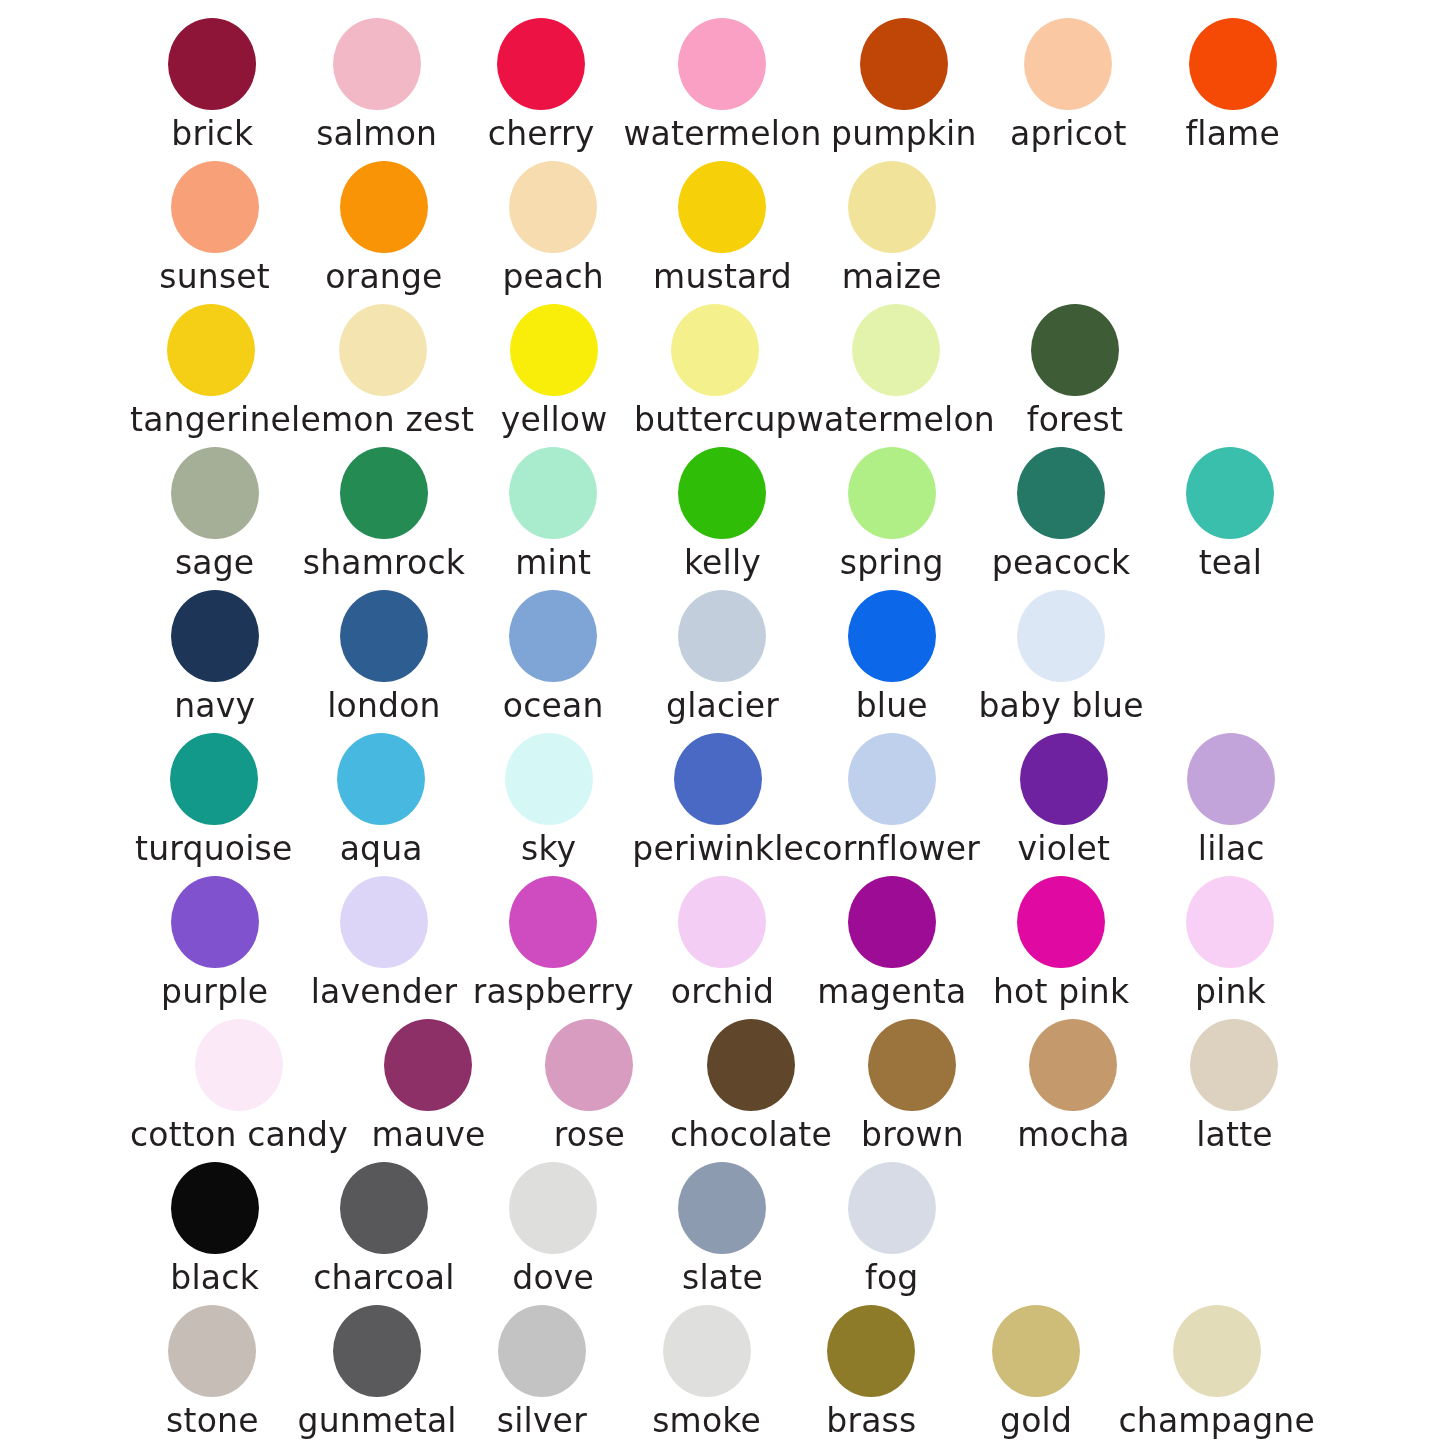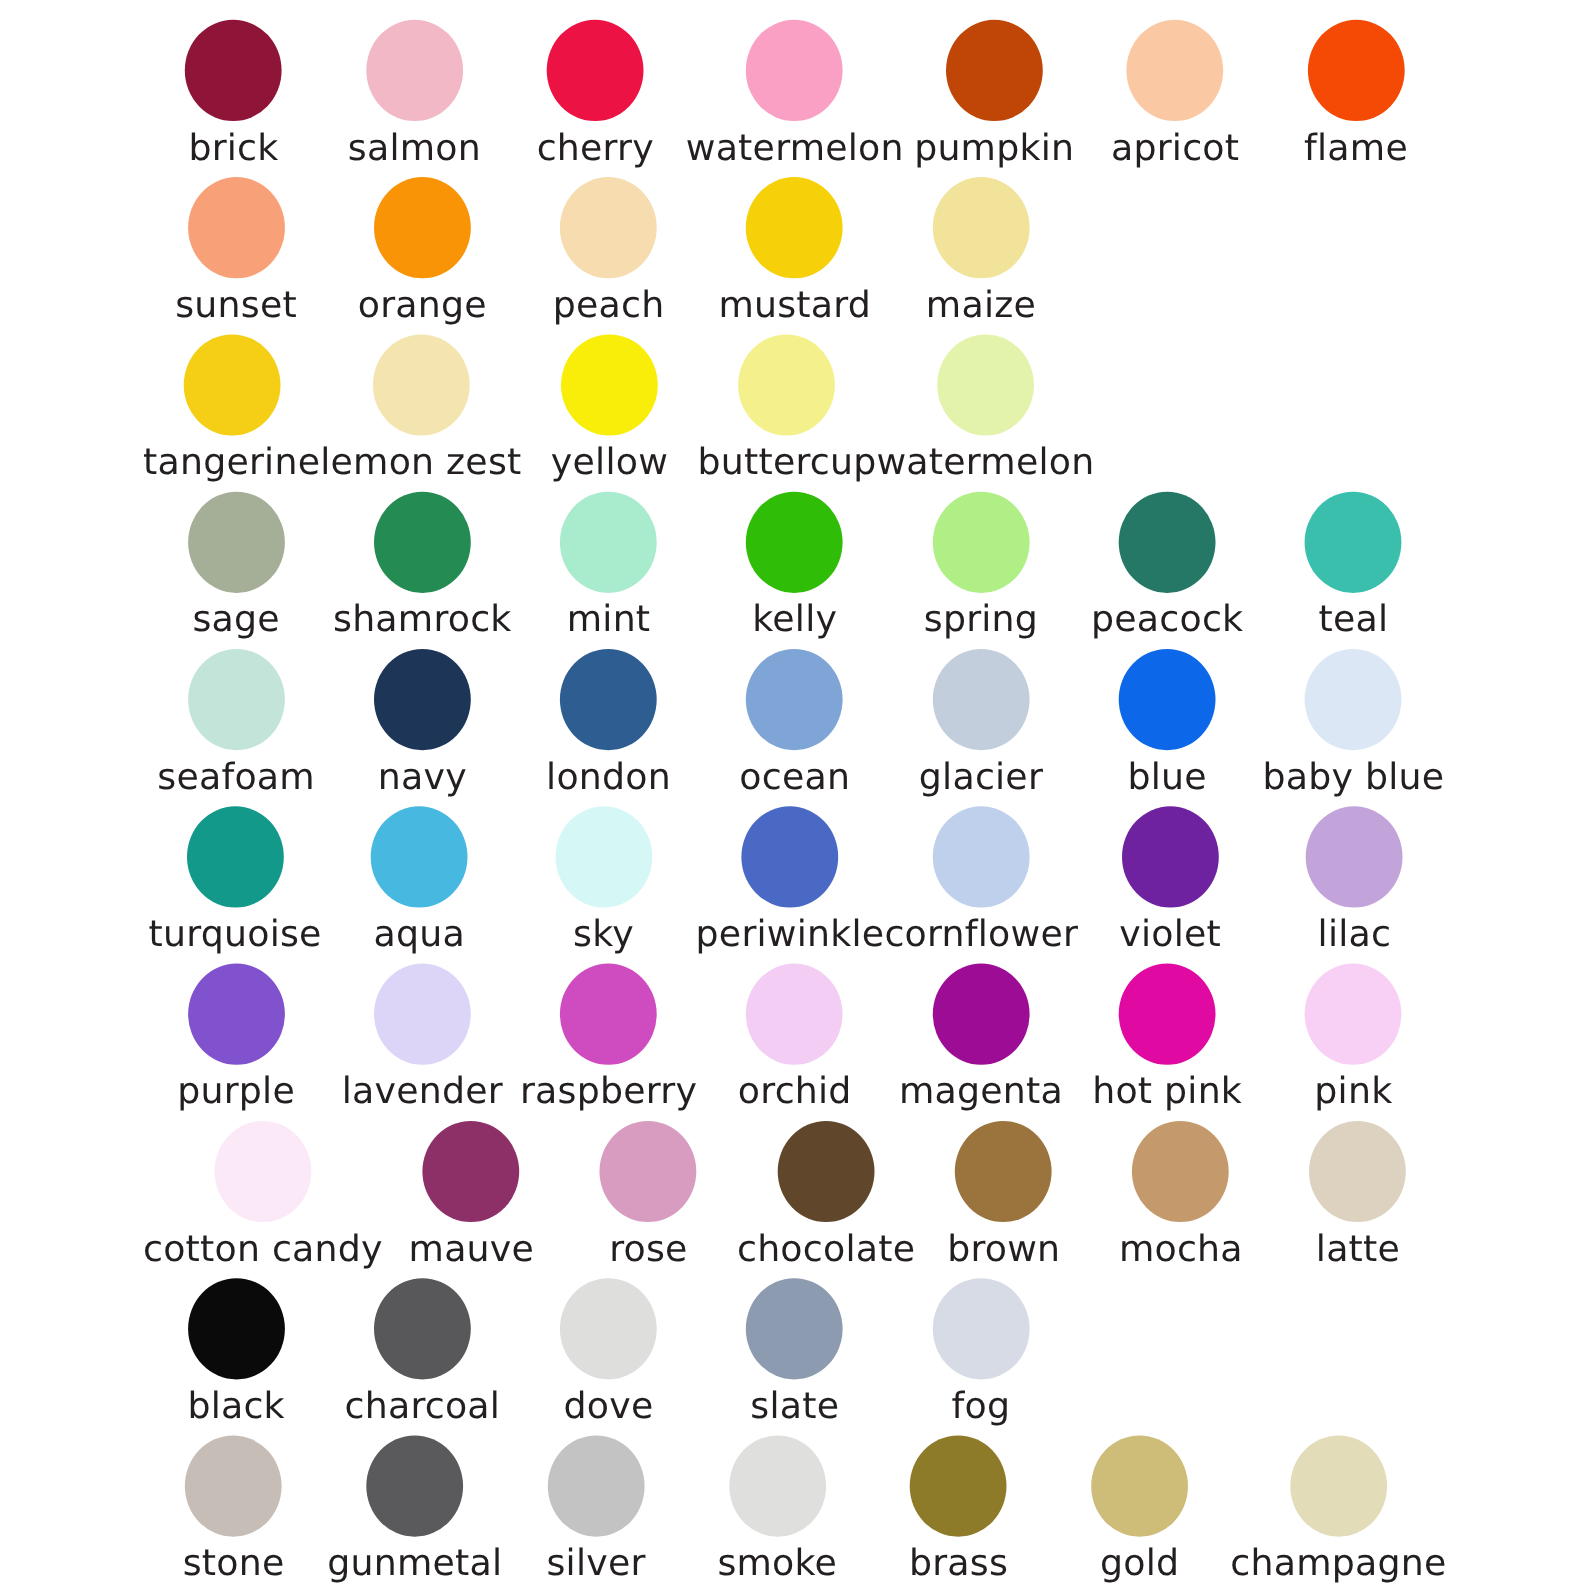--- a/index.html
+++ b/index.html
@@ -129,20 +129,24 @@
         <div class="swatch-label">yellow</div>
       </div>
       <div class="swatch-cell">
         <div class="swatch-dot" style="background-color: rgb(244, 241, 140);"></div>
         <div class="swatch-label">buttercup</div>
       </div>
       <div class="swatch-cell">
         <div class="swatch-dot" style="background-color: rgb(227, 243, 171);"></div>
         <div class="swatch-label">watermelon</div>
       </div>
+      <div class="swatch-cell">
+        <div class="swatch-dot" style="background-color: rgb(62, 92, 53);"></div>
+        <div class="swatch-label">forest</div>
+      </div>
     </div>
     <div class="swatch-row">
       <div class="swatch-cell">
         <div class="swatch-dot" style="background-color: rgb(165, 175, 152);"></div>
         <div class="swatch-label">sage</div>
       </div>
       <div class="swatch-cell">
         <div class="swatch-dot" style="background-color: rgb(36, 139, 83);"></div>
         <div class="swatch-label">shamrock</div>
       </div>
@@ -161,24 +165,20 @@
       <div class="swatch-cell">
         <div class="swatch-dot" style="background-color: rgb(36, 120, 101);"></div>
         <div class="swatch-label">peacock</div>
       </div>
       <div class="swatch-cell">
         <div class="swatch-dot" style="background-color: rgb(59, 191, 173);"></div>
         <div class="swatch-label">teal</div>
       </div>
     </div>
     <div class="swatch-row">
-      <div class="swatch-cell">
-        <div class="swatch-dot" style="background-color: rgb(195, 229, 217);"></div>
-        <div class="swatch-label">seafoam</div>
-      </div>
       <div class="swatch-cell">
         <div class="swatch-dot" style="background-color: rgb(29, 53, 87);"></div>
         <div class="swatch-label">navy</div>
       </div>
       <div class="swatch-cell">
         <div class="swatch-dot" style="background-color: rgb(45, 93, 145);"></div>
         <div class="swatch-label">london</div>
       </div>
       <div class="swatch-cell">
         <div class="swatch-dot" style="background-color: rgb(127, 164, 214);"></div>

